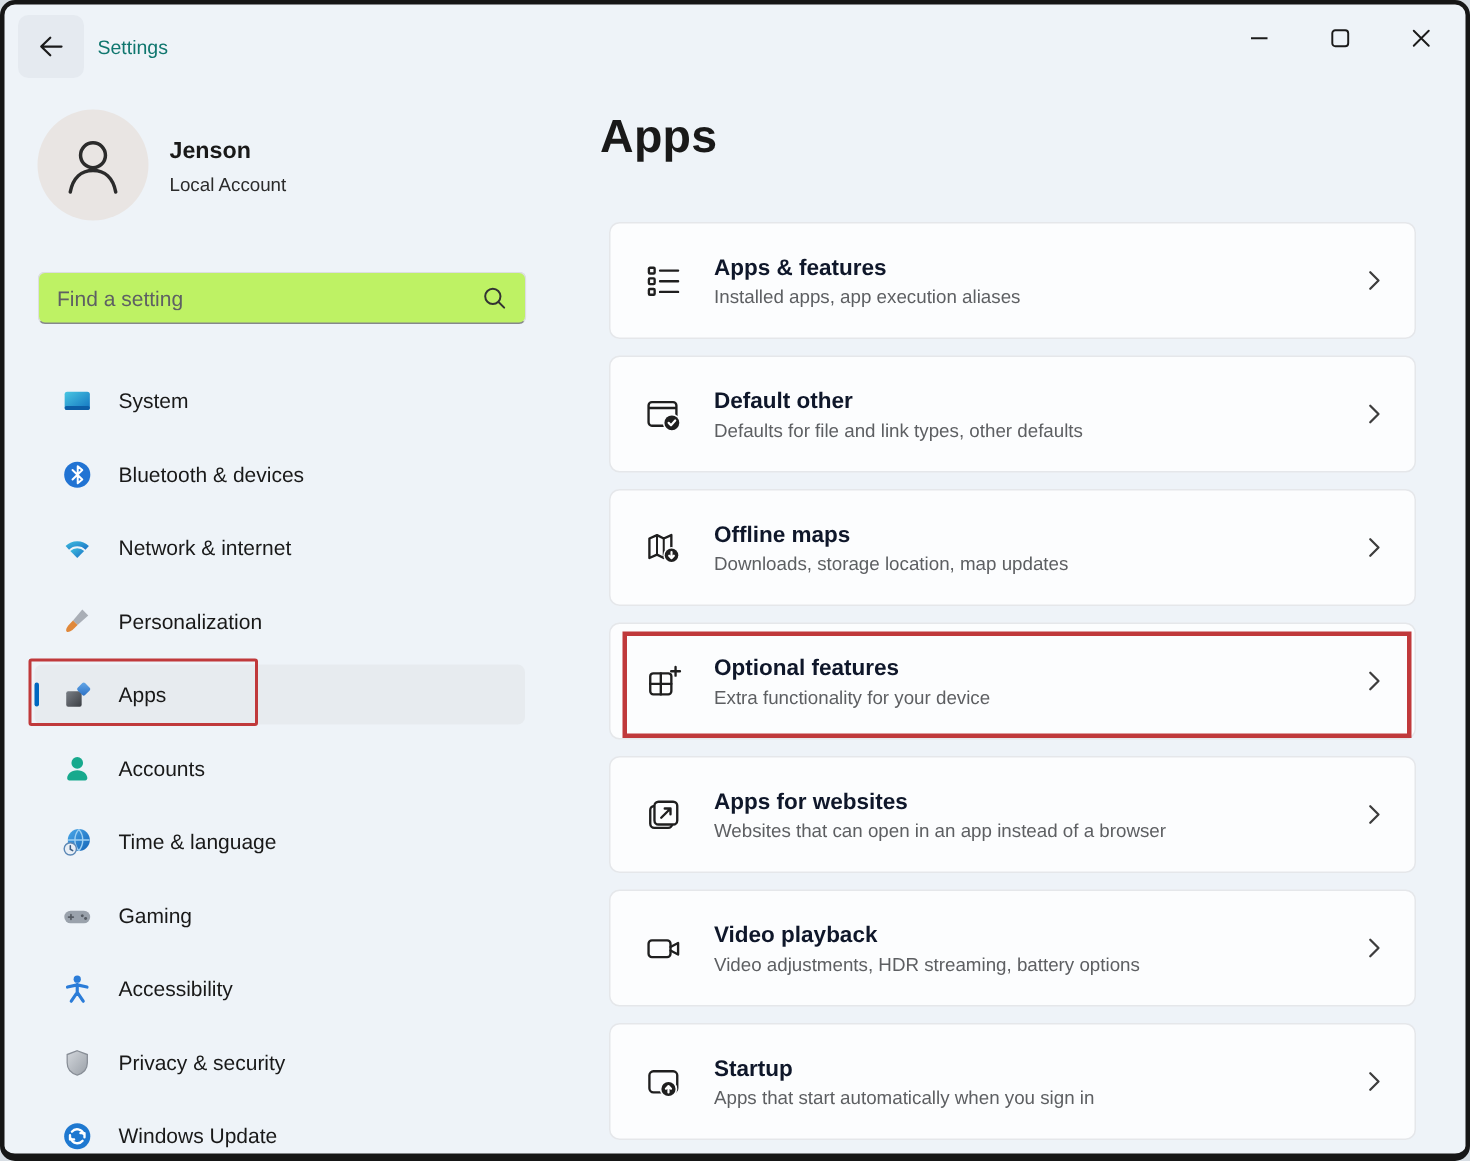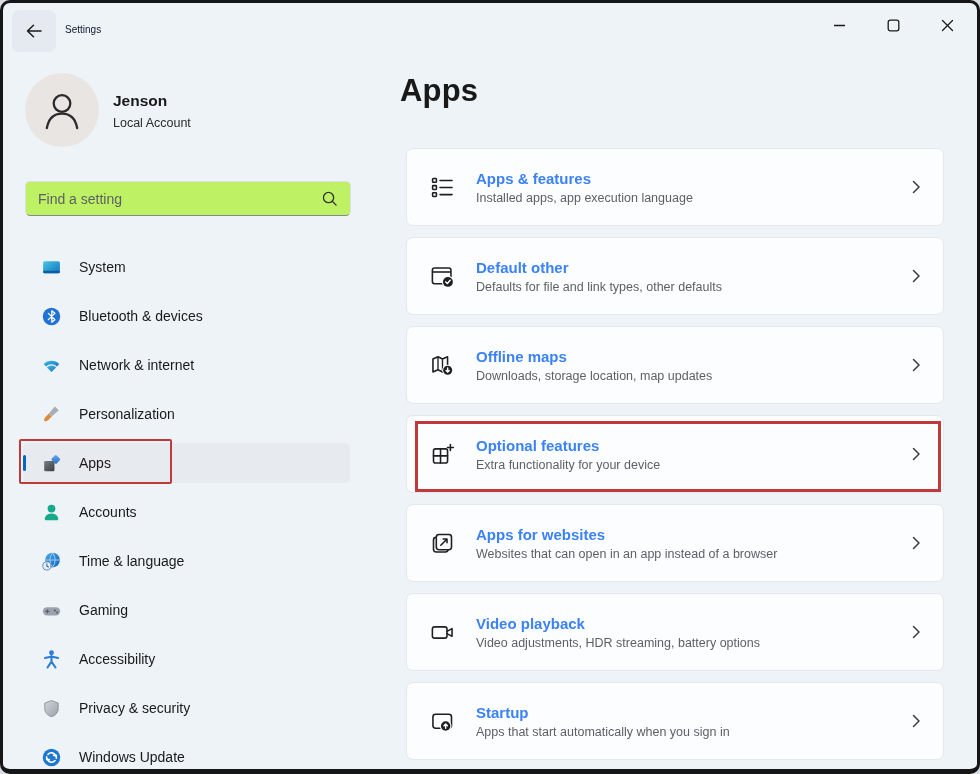--- a/index.html
+++ b/index.html
@@ -15,21 +15,21 @@
     overflow:hidden;
   }
 
   
   .titlebar { position:absolute; left:0; top:0; right:0; height:56px; }
   .back-btn {
     position:absolute; left:9px; top:7px; width:44px; height:42px;
     background:#e5eaf0; border:none; border-radius:7px; cursor:pointer;
     display:flex; align-items:center; justify-content:center;
   }
-  .win-title { position:absolute; left:62px; top:21px; font-size:10px; color:#0f172a; }
+  .win-title { position:absolute; left:62px; top:21px; font-size:13px; color:#0f766e; }
   .win-controls { position:absolute; right:3px; top:0; display:flex; }
   .win-controls button {
     width:54px; height:44px; background:transparent; border:none; cursor:pointer;
     display:flex; align-items:center; justify-content:center; color:#1b1b1b;
   }
 
   
   .sidebar { position:absolute; left:0; top:56px; width:390px; bottom:16px; }
   .avatar {
     position:absolute; left:22px; top:14px; width:74px; height:74px;
@@ -74,21 +74,21 @@
   .main { position:absolute; left:390px; top:56px; right:0; bottom:0; }
   .page-title { position:absolute; left:7px; top:14px; font-size:31px; font-weight:bold; color:#191919; letter-spacing:0.2px; }
   .cards { position:absolute; left:13px; top:89px; width:538px; }
   .card {
     position:relative; height:78px; margin-bottom:11px;
     background:#fcfdfe; border:1px solid #e5e7ea; border-radius:7px;
     display:flex; align-items:center; padding:0 18px 0 22px; cursor:pointer;
   }
   .card-icon { width:27px; height:27px; display:flex; align-items:center; justify-content:center; flex-shrink:0; }
   .card-text { margin-left:20px; }
-  .card-title { font-size:15px; font-weight:bold; color:#3b82f6; }
+  .card-title { font-size:15px; font-weight:bold; color:#0f172a; }
   .card-sub { font-size:12.5px; color:#5d5f62; margin-top:4px; }
   .chevron { margin-left:auto; display:flex; }
   .red-frame {
     position:absolute; left:8px; right:2px; top:5px; bottom:0;
     border:3px solid #c0393b; pointer-events:none; z-index:5;
   }
 </style>
 </head>
 <body>
 
@@ -311,21 +311,21 @@
         <span class="card-icon">
           <svg width="27" height="27" viewBox="0 0 24 24" fill="none" stroke="#1f1f1f" stroke-width="1.4" stroke-linecap="round" stroke-linejoin="round">
             <rect x="3.2" y="4" width="3.4" height="3.4" rx="0.6"></rect>
               <rect x="3.2" y="10.3" width="3.4" height="3.4" rx="0.6"></rect>
               <rect x="3.2" y="16.6" width="3.4" height="3.4" rx="0.6"></rect>
             <path d="M9.8 5.7 H20.5 M9.8 12 H20.5 M9.8 18.3 H20.5"></path>
           </svg>
         </span>
         <div class="card-text">
           <div class="card-title">Apps &amp; features</div>
-          <div class="card-sub">Installed apps, app execution language</div>
+          <div class="card-sub">Installed apps, app execution aliases</div>
         </div>
         <span class="chevron">
           <svg width="18" height="18" viewBox="0 0 18 18">
               <path d="M6.5 3.5 L12 9 L6.5 14.5" stroke="#3d3d3d" stroke-width="1.5" fill="none" stroke-linecap="round" stroke-linejoin="round"></path>
             </svg>
         </span>
       </div>
 
       <div class="card">
         <span class="card-icon">

